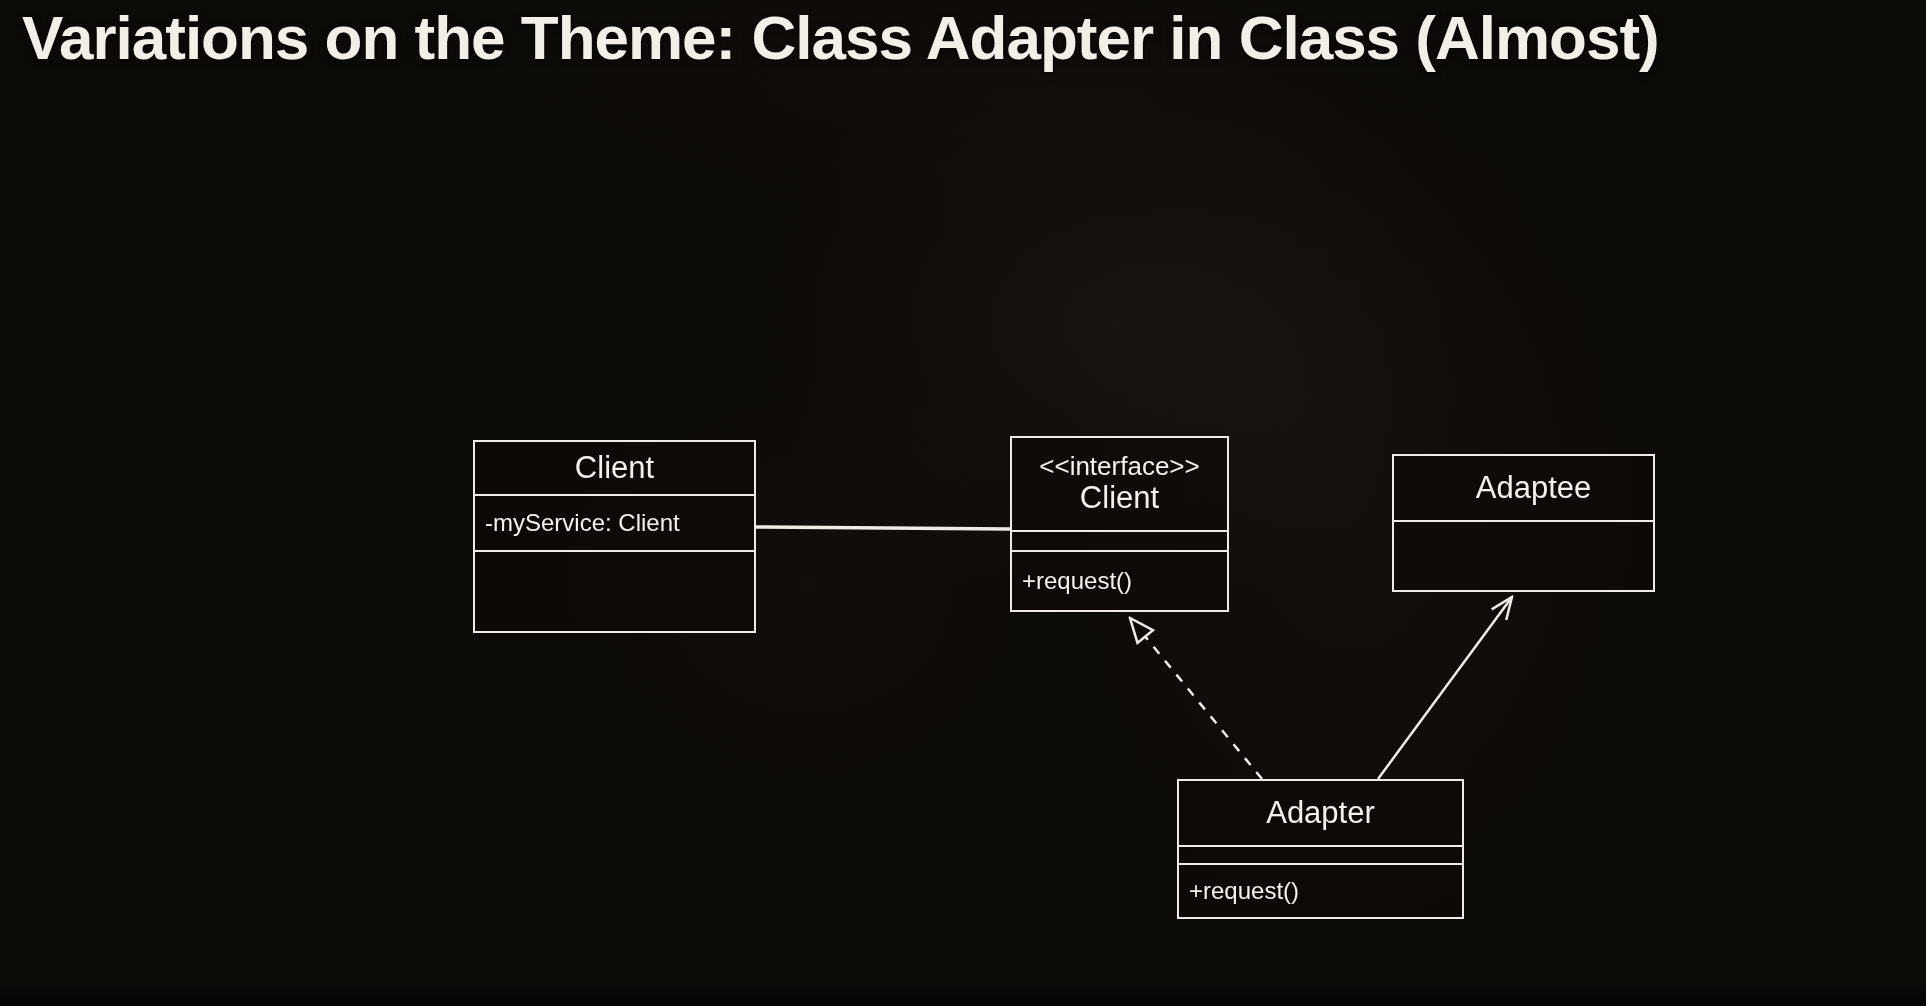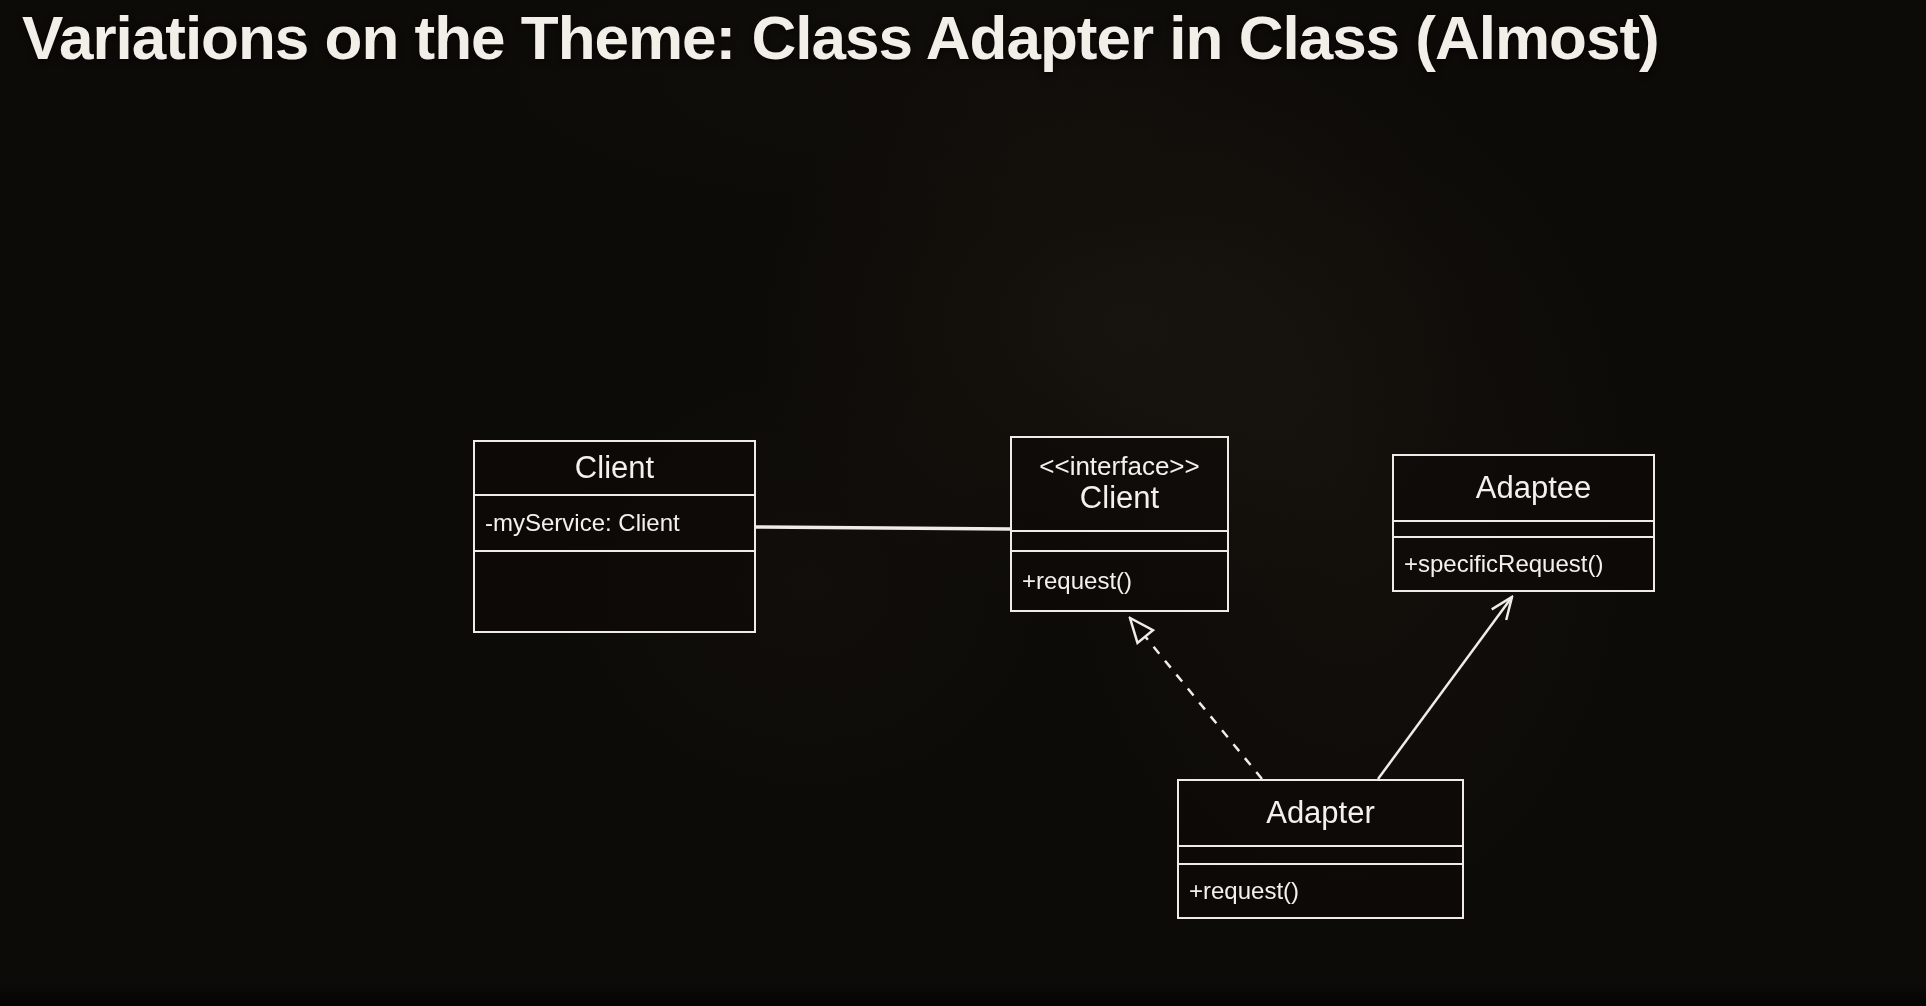--- a/index.html
+++ b/index.html
@@ -115,23 +115,20 @@
     <div class="uml-sec fill">
       <div class="uml-member">+request()</div>
     </div>
   </div>
 
   <div class="uml-class pos-adaptee">
     <div class="uml-head">
       <div class="uml-name">Adaptee</div>
     </div>
     <div class="uml-sec uml-attrs"></div>
-    <div class="uml-sec fill">
-      <div class="uml-member">+specificRequest()</div>
-    </div>
   </div>
 
   <div class="uml-class pos-adapter">
     <div class="uml-head">
       <div class="uml-name">Adapter</div>
     </div>
     <div class="uml-sec uml-attrs"></div>
     <div class="uml-sec fill">
       <div class="uml-member">+request()</div>
     </div>

